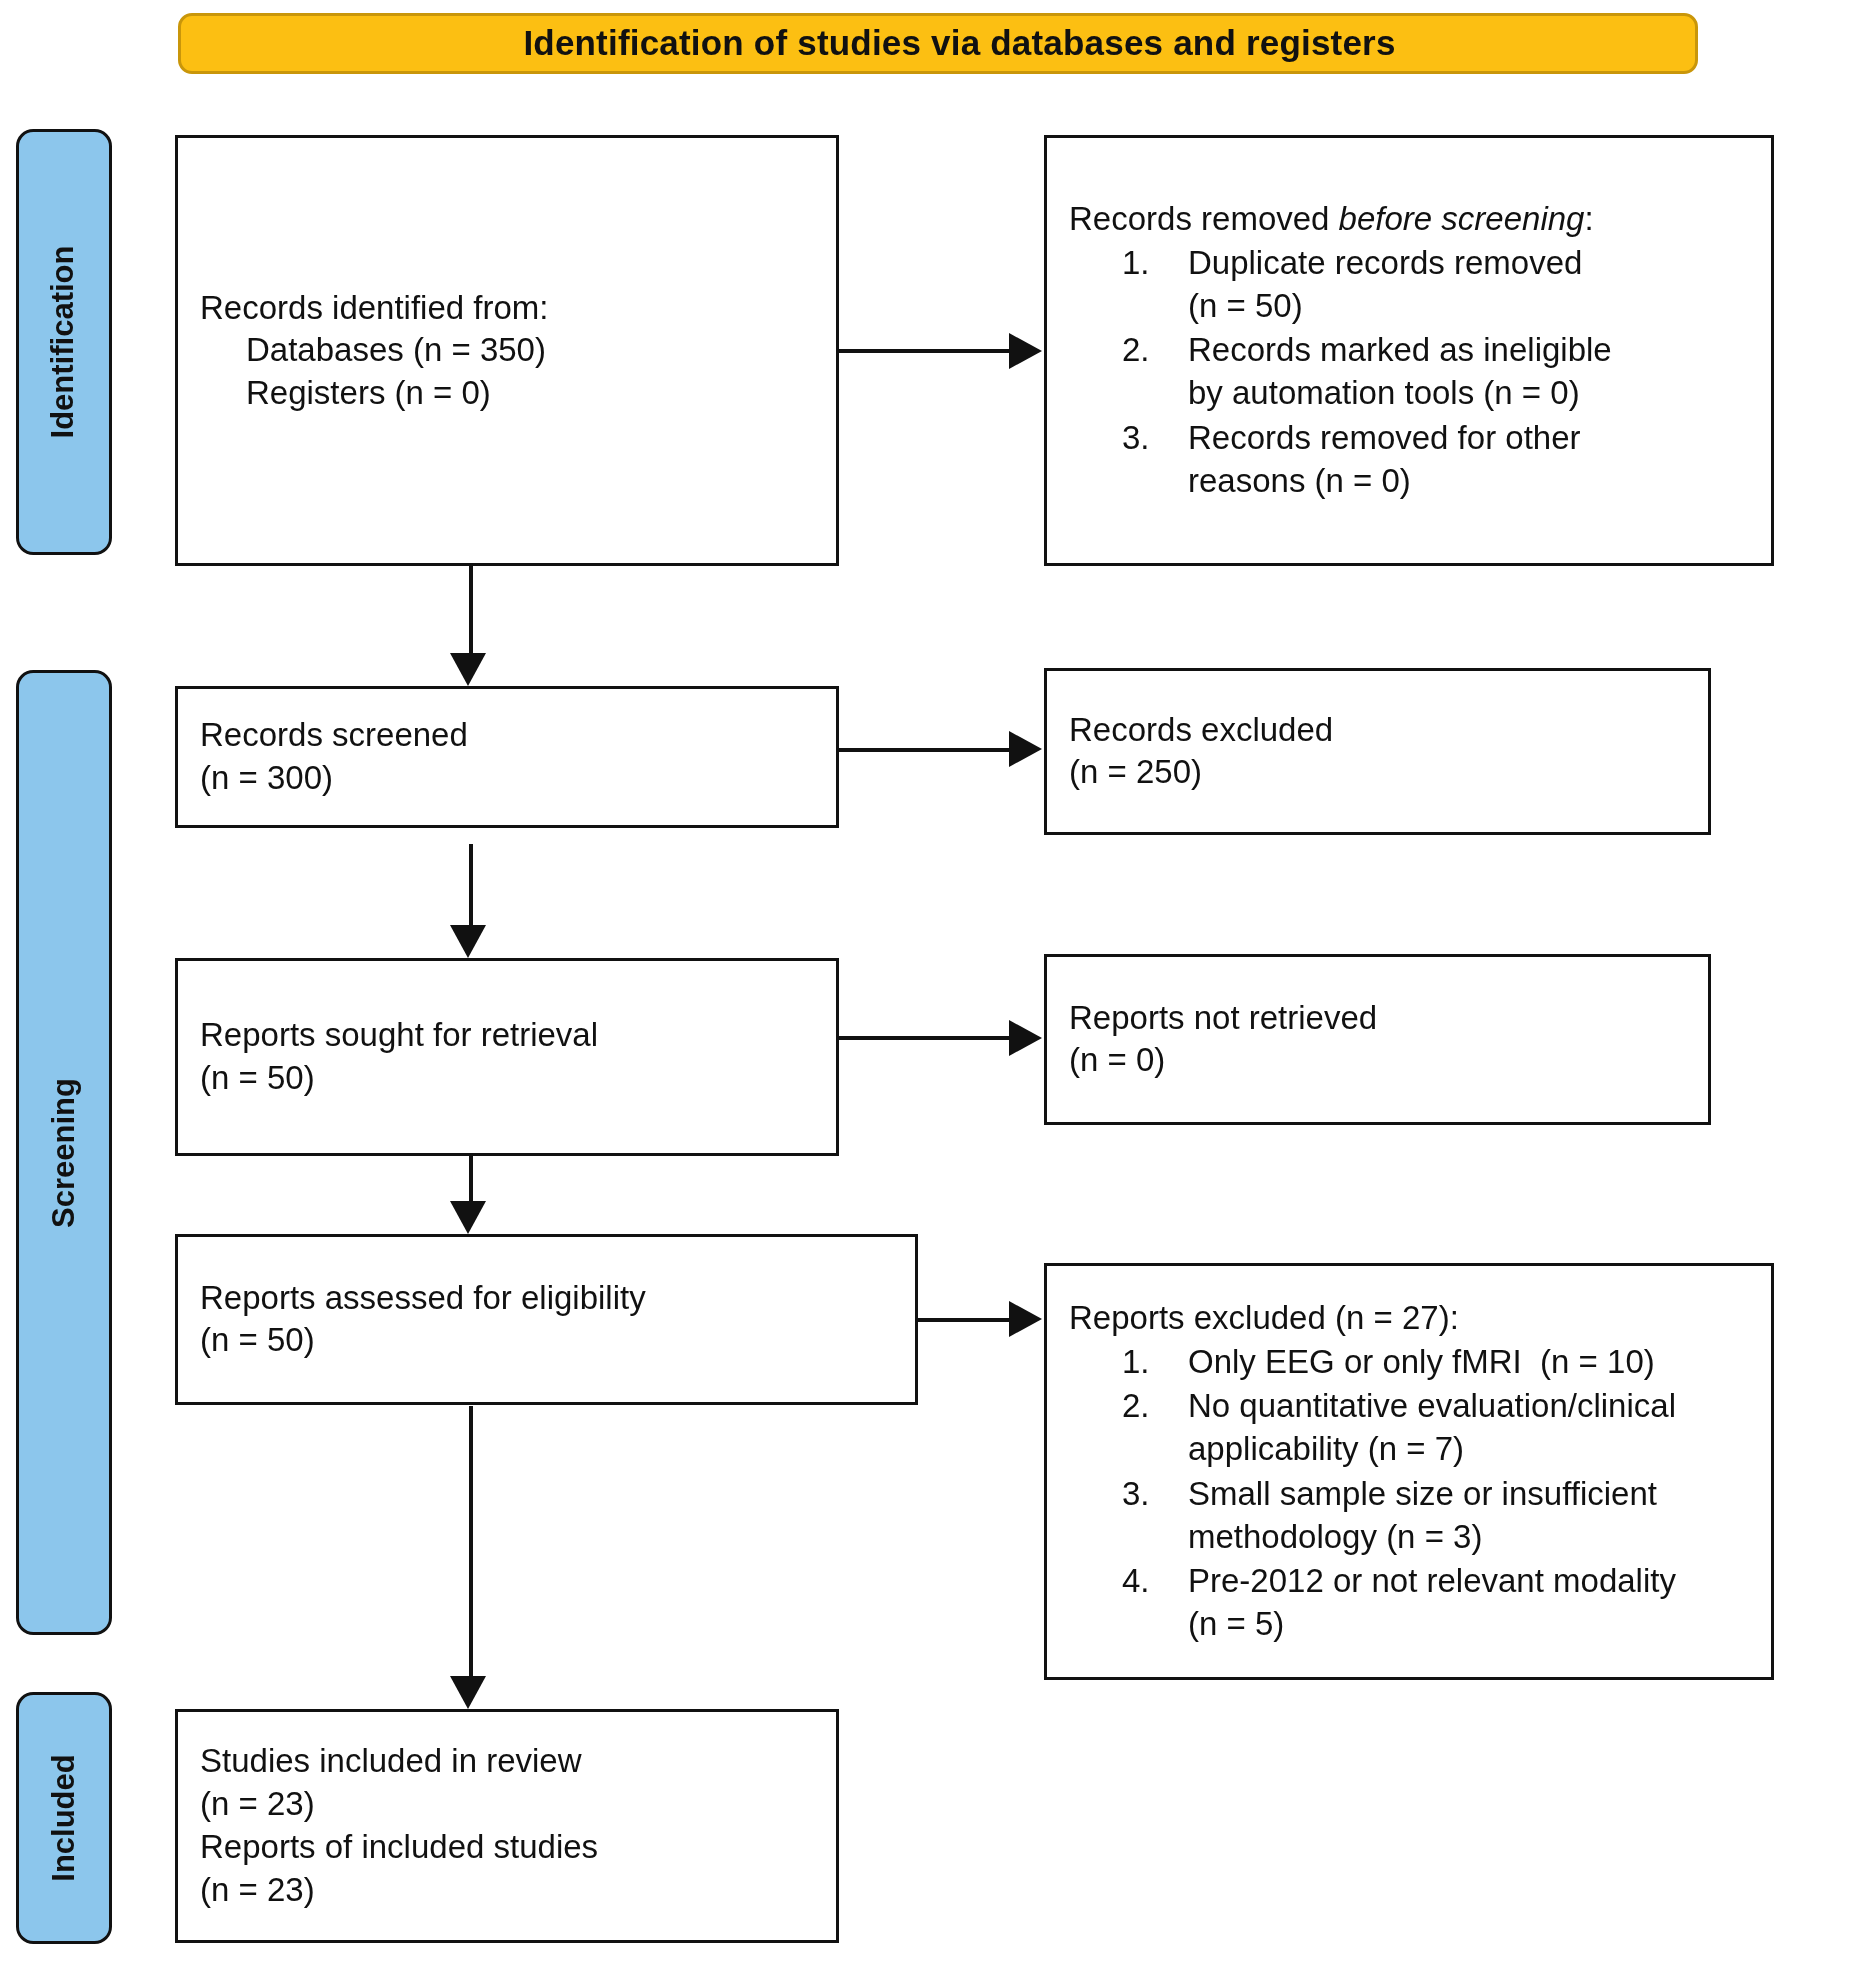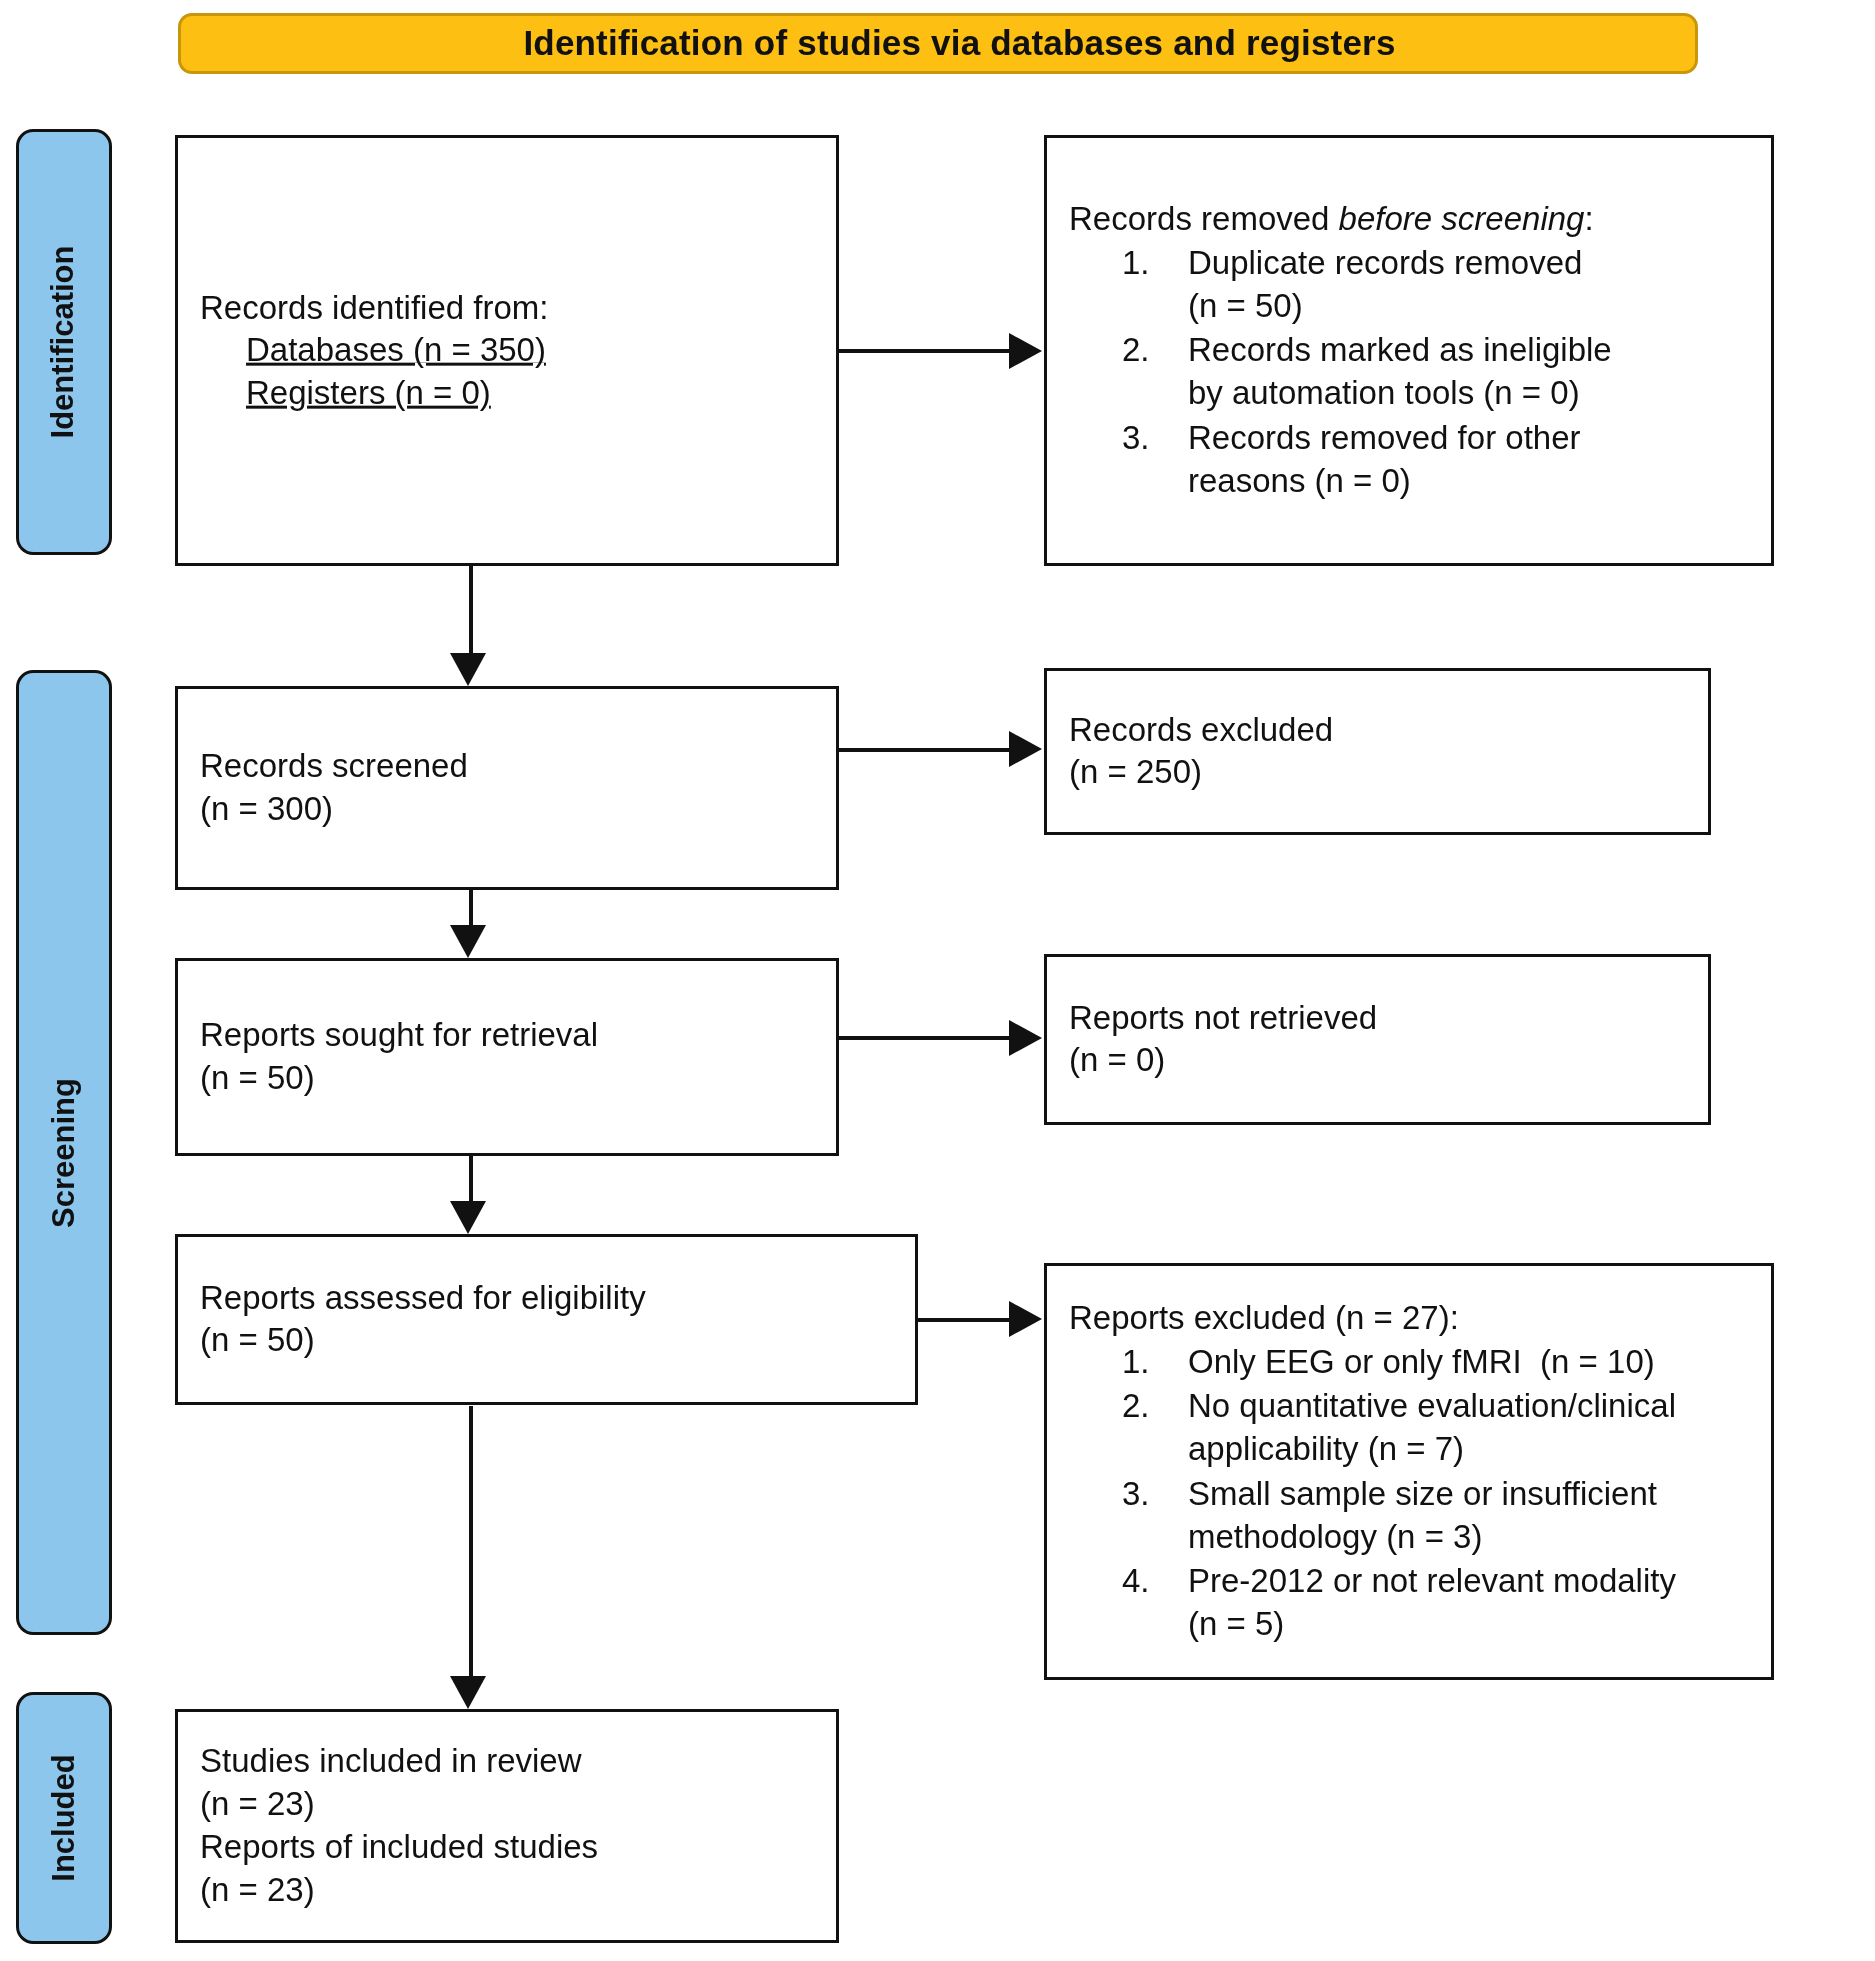--- a/index.html
+++ b/index.html
@@ -78,21 +78,21 @@
     right: 15.7px;
     top: 50%;
     transform: translateY(-50%);
   }
   .box-line {
     font-size: 33px;
     line-height: 1.30;
     color: #111111;
     white-space: pre-wrap;
   }
-  .box-line.indent { padding-left: 46px; text-decoration: underline; }
+  .box-line.indent { padding-left: 46px; }
   .box-line em { }
 
   
   ol.num-list {
     margin: 0;
     padding: 0;
     list-style: none;
   }
   ol.num-list > li {
     position: relative;
@@ -107,21 +107,21 @@
     left: 53px;
     top: 0;
     width: 44px;
     text-align: left;
   }
   ol.num-list > li > .txt { display: block; white-space: pre-wrap; }
 
   
   #box-identified     { left: 175px;  top: 135px;  width: 664px;  height: 431px; }
   #box-removed        { left: 1044px; top: 135px;  width: 730px;  height: 431px; }
-  #box-screened       { left: 175px;  top: 686px;  width: 664px;  height: 204px; }
+  #box-screened       { left: 175px;  top: 686px;  width: 664px;  height: 142px; }
   #box-rec-excluded   { left: 1044px; top: 668px;  width: 667px;  height: 167px; }
   #box-sought         { left: 175px;  top: 958px; width: 664px;  height: 198px; }
   #box-not-retrieved  { left: 1044px; top: 954px; width: 667px;  height: 171px; }
   #box-eligibility    { left: 175px;  top: 1234px; width: 743px;  height: 171px; }
   #box-rep-excluded   { left: 1044px; top: 1236px; width: 730px;  height: 417px; margin-top: 27px; }
   #box-included       { left: 175px;  top: 1709px; width: 664px;  height: 234px; }
 
   
   .conn-line {
     position: absolute;

